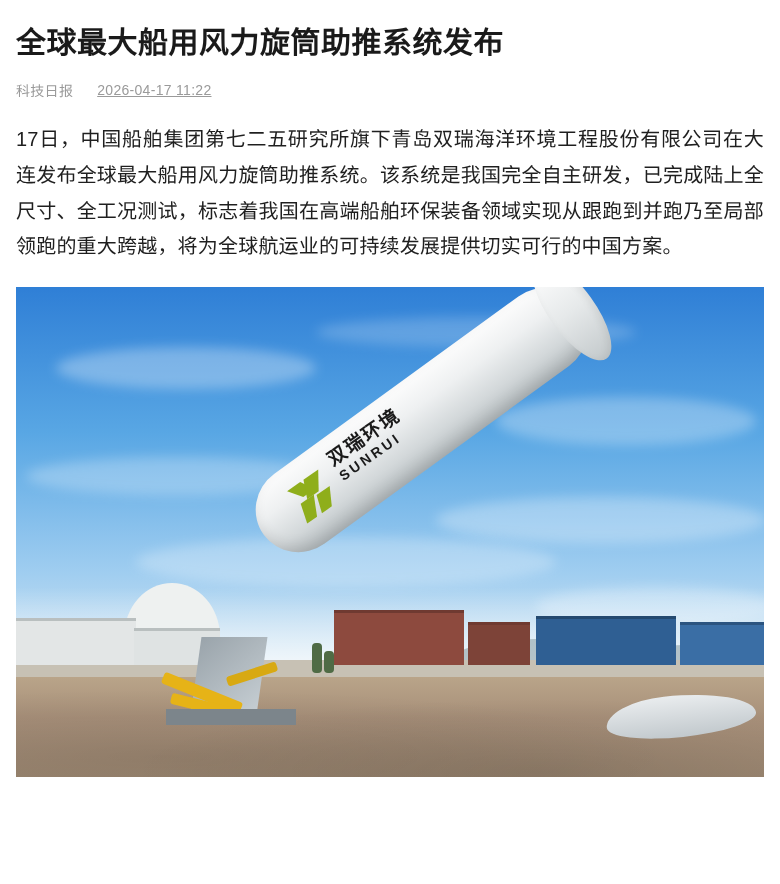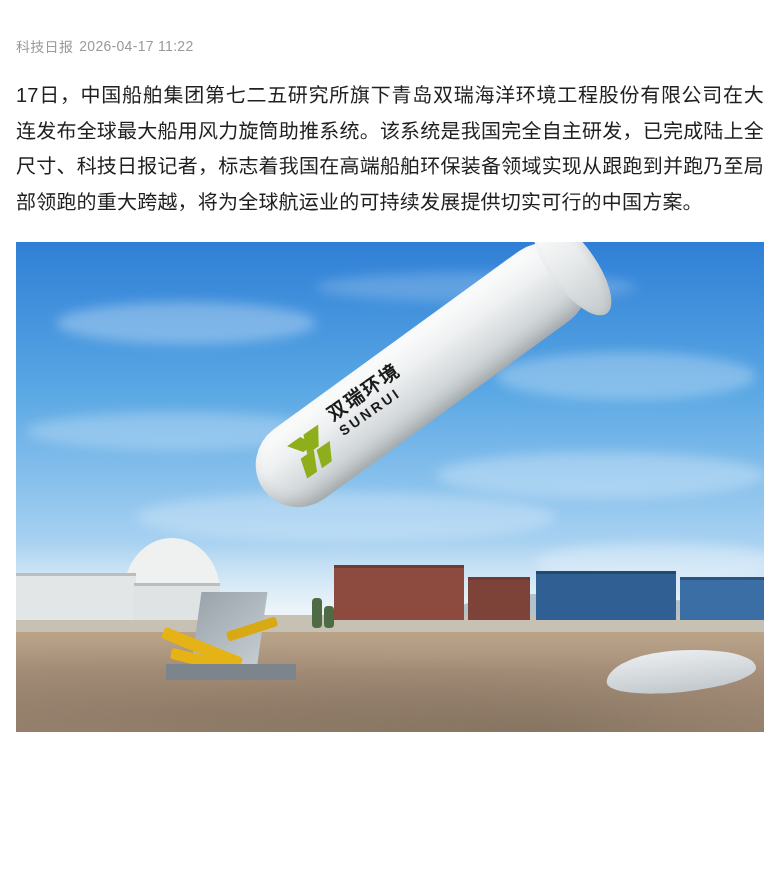--- a/index.html
+++ b/index.html
@@ -25,30 +25,31 @@
     line-height: 1.28;
     font-weight: bold;
     color: #1a1a1a;
     letter-spacing: 0.5px;
     margin: 6px 0 0 0;
   }
   .meta-row {
     margin-top: 18px;
     display: flex;
     align-items: center;
-    gap: 6px;
+    gap: 24px;
     font-size: 14px;
     color: #9a9a9a;
     letter-spacing: 0.3px;
   }
   .meta-source {
     color: #9a9a9a;
   }
   .meta-time {
     color: #9a9a9a;
+    text-decoration: underline;
   }
   .byline {
     margin-top: 24px;
     font-size: 19px;
     font-weight: bold;
     color: #2f6fb5;
     letter-spacing: 0.4px;
   }
   .body-text {
     margin-top: 22px;
@@ -224,28 +225,29 @@
     background:
       radial-gradient(ellipse at 20% 80%, rgba(0,0,0,0.10), rgba(0,0,0,0) 60%),
       radial-gradient(ellipse at 70% 95%, rgba(0,0,0,0.12), rgba(0,0,0,0) 55%);
   }
 </style>
 </head>
 <body>
 
 <div class="page">
 
+  <h1 class="headline">全球最大船用风力旋筒助推系统发布</h1>
 
   <div class="meta-row">
     <span class="meta-source">科技日报</span>
     <span class="meta-time">2026-04-17 11:22</span>
   </div>
 
 
-  <p class="body-text">17日，中国船舶集团第七二五研究所旗下青岛双瑞海洋环境工程股份有限公司在大连发布全球最大船用风力旋筒助推系统。该系统是我国完全自主研发，已完成陆上全尺寸、科技日报记者，标志着我国在高端船舶环保装备领域实现从跟跑到并跑乃至局部领跑的重大跨越，将为全球航运业的可持续发展提供切实可行的中国方案。</p>
+  <p class="body-text">17日，中国船舶集团第七二五研究所旗下青岛双瑞海洋环境工程股份有限公司在大连发布全球最大船用风力旋筒助推系统。该系统是我国完全自主研发，已完成陆上全尺寸、全工况测试，标志着我国在高端船舶环保装备领域实现从跟跑到并跑乃至局部领跑的重大跨越，将为全球航运业的可持续发展提供切实可行的中国方案。</p>
 
   <div class="figure">
 
     <div class="cloud c1"></div>
     <div class="cloud c2"></div>
     <div class="cloud c3"></div>
     <div class="cloud c4"></div>
     <div class="cloud c5"></div>
     <div class="cloud c6"></div>
     <div class="cloud c7"></div>

